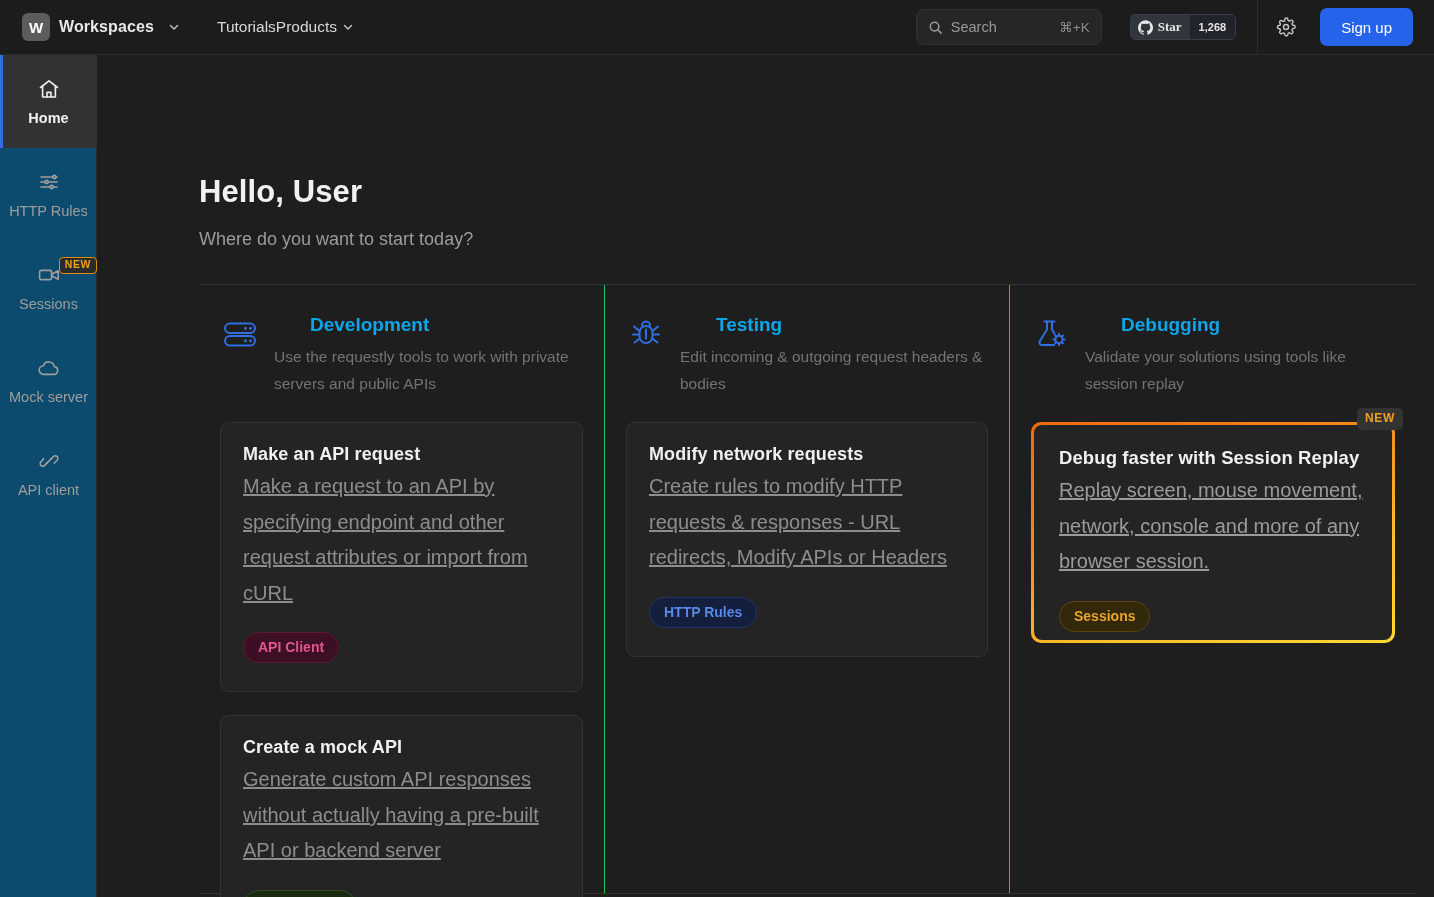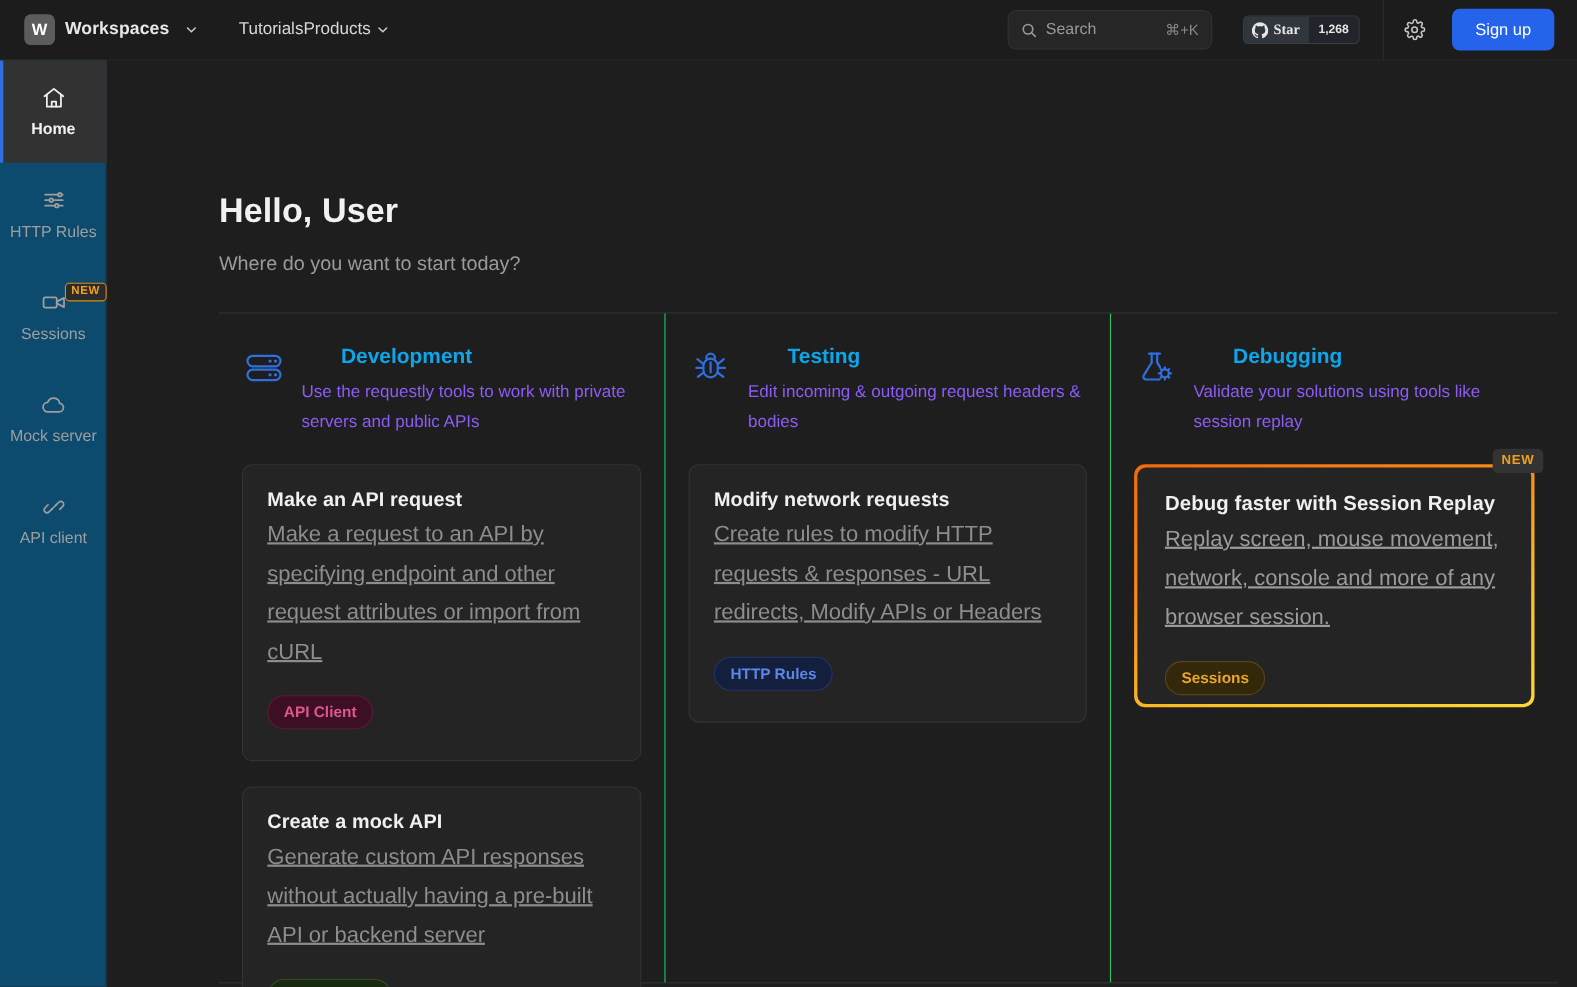--- a/index.html
+++ b/index.html
@@ -296,21 +296,21 @@
   .col-head-icon svg { display:block; }
   .col-head-text { flex: 1 1 auto; }
   .col-title {
     color: #0ea5e9;
     font-size: 19px;
     font-weight: 700;
     line-height: 1.25;
     margin-left: 36px;
   }
   .col-desc {
-    color: #8b5cf6;
+    color: #737373;
     font-size: 15.5px;
     line-height: 1.78;
     margin-top: 6px;
   }
 
   .card-stack { margin-top: 24px; }
 
   .card {
     background: #242424;
     border: 1px solid #333333;

